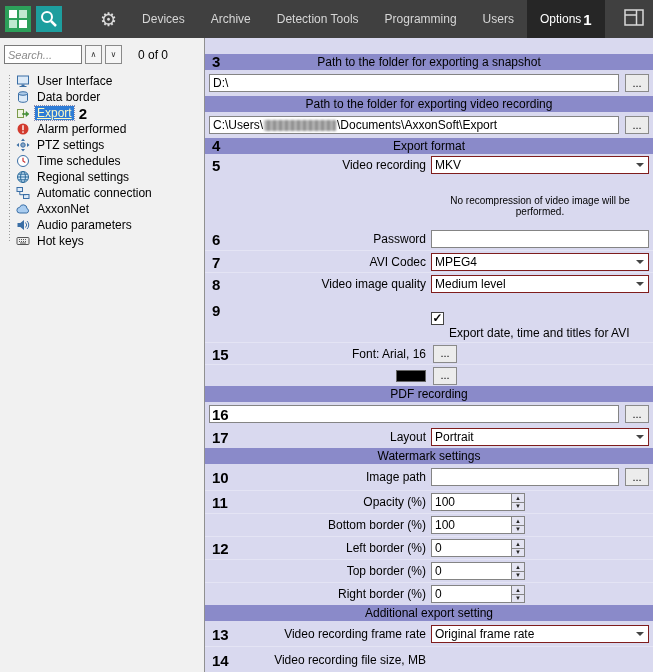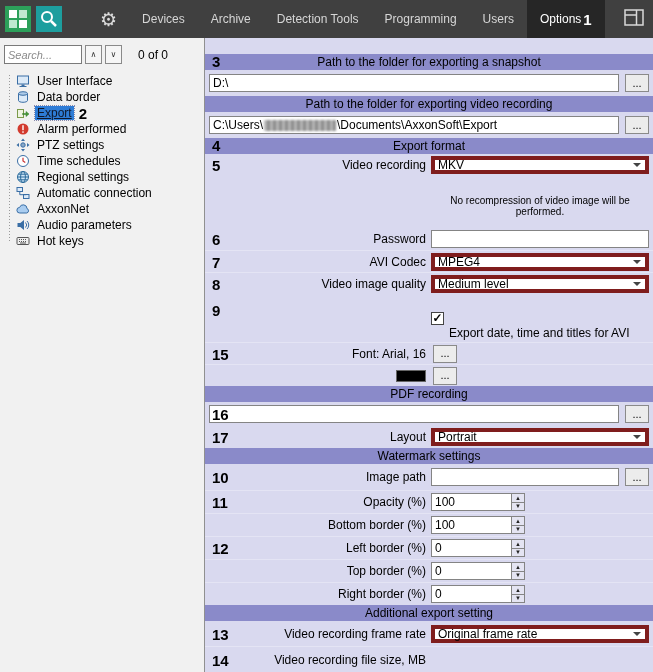--- a/index.html
+++ b/index.html
@@ -26,41 +26,41 @@
   .nav-btn { width:17px; height:19px; margin-left:3px; border:1px solid #8a8a8a; background:#f6f6f6; font-size:8px; line-height:1; cursor:pointer; color:#333; font-family:inherit; }
   .nav-btn.up::before { content:"\2227"; }
   .nav-btn.down::before { content:"\2228"; }
   .count { margin-left:16px; font-size:12px; }
   .tree { list-style:none; margin-top:5px; position:relative; }
   .tree::before { content:""; position:absolute; left:9px; top:2px; bottom:8px; width:1px;
     background-image:repeating-linear-gradient(to bottom,#9a9a9a 0 1px,transparent 1px 3px); }
   .tree-item { display:flex; align-items:center; height:16px; padding-left:16px; cursor:pointer; position:relative; }
   .ticon { width:14px; height:14px; margin-right:5px; flex:none; display:inline-flex; }
   .tlabel { font-size:12px; white-space:nowrap; padding:0 2px; }
-  .tlabel.sel { background:#2e7cd6; color:#0f172a; outline:1px dotted #88a;text-decoration:underline; }
+  .tlabel.sel { background:#2e7cd6; color:#fef9c3; outline:1px dotted #88a;text-decoration:underline; }
   .tree-item .ann { margin-left:5px; }
 
   
   .panel { position:absolute; left:205px; top:38px; right:0; bottom:0; background:#d9d9ef; }
   .spacer { height:16px; }
   .band { height:16px; background:#8a8ac9; text-align:center; line-height:16px; font-size:12px; position:relative; }
   .row { position:relative; display:flex; align-items:center; }
   .sep { border-top:1px solid #e4e4f4; }
   .r22{height:22px} .r23{height:23px} .r24{height:24px} .r25{height:25px} .r26{height:26px} .r48{height:48px} .r52{height:52px}
   .rann { position:absolute; left:7px; top:50%; transform:translateY(-50%); font-weight:bold; font-size:15px; z-index:3; }
   .rann.top { top:8px; transform:none; }
   .lcol { width:226px; text-align:right; padding-right:5px; font-size:12px; flex:none; }
   .icol { flex:1; display:flex; align-items:center; padding-right:4px; min-width:0; }
   .field { height:18px; background:#fff; border:1px solid #848484; font-size:12px; padding:0 3px; font-family:inherit; }
   div.field { display:flex; align-items:center; white-space:nowrap; overflow:hidden; }
   .full { flex:1; min-width:0; }
   .path-row { padding:0 4px; }
   .path-field { flex:1; min-width:0; position:relative; z-index:1; }
   .browse { width:24px; height:18px; margin-left:6px; border:1px solid #8a8a8a; background:#ececec; font-size:11px; line-height:9px; cursor:pointer; flex:none; font-family:inherit; }
-  .dropdown { flex:1; min-width:0; height:18px; background:#fff; border:4px solid #7f1d1d; position:relative; display:flex; align-items:center; padding:0 15px 0 3px; font-size:12px; cursor:pointer; }
+  .dropdown { flex:1; min-width:0; height:18px; background:#fff; border:1px solid #7f1d1d; position:relative; display:flex; align-items:center; padding:0 15px 0 3px; font-size:12px; cursor:pointer; }
   .darrow { position:absolute; right:4px; top:50%; margin-top:-2px; width:0; height:0; border-left:4px solid transparent; border-right:4px solid transparent; border-top:4px solid #444; }
   .spin { display:flex; width:94px; height:18px; flex:none; }
   .spin input { flex:1; min-width:0; border:1px solid #848484; border-right:none; background:#fff; font-size:12px; padding:0 3px; font-family:inherit; }
   .spin-btns { width:14px; display:flex; flex-direction:column; border:1px solid #848484; }
   .spin-btn { flex:1; background:#e4e4f2; border:none; font-size:6px; line-height:1; padding:0; cursor:pointer; color:#222; font-family:inherit; }
   .spin-btn + .spin-btn { border-top:1px solid #848484; }
   .spin-btn.up::before { content:"\25B2"; }
   .spin-btn.down::before { content:"\25BC"; }
   .checkbox { width:13px; height:13px; background:#fff; border:1px solid #444; display:inline-flex; align-items:center; justify-content:center; margin-right:5px; cursor:pointer; flex:none; }
   .checkbox.checked::after { content:"\2713"; font-size:12px; font-weight:bold; }

